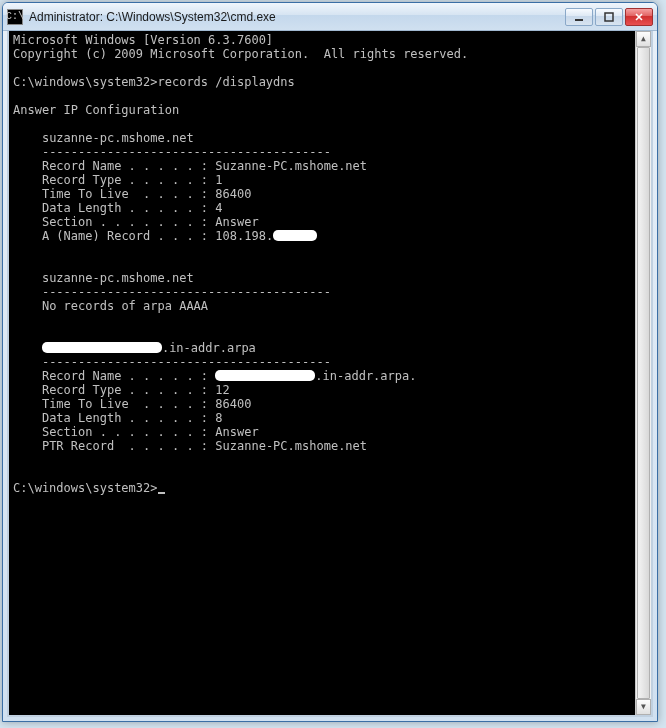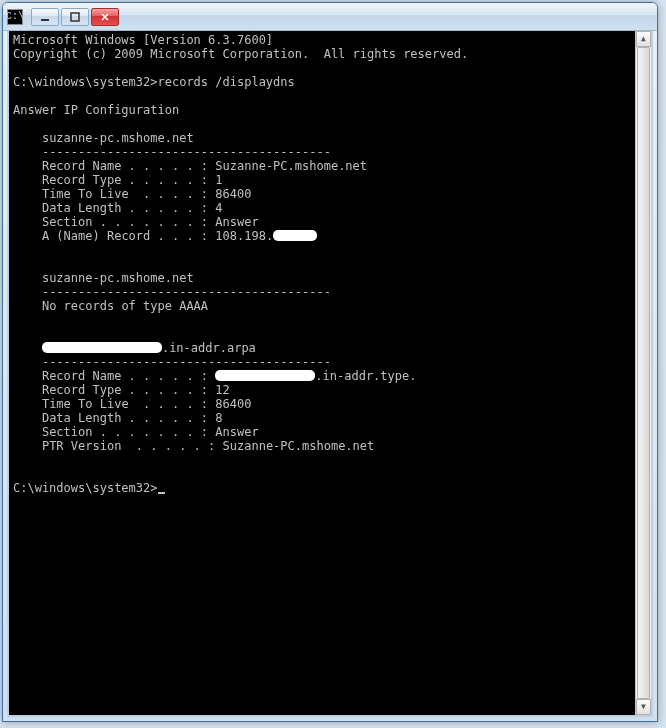--- a/index.html
+++ b/index.html
@@ -139,20 +139,21 @@
       border: 1px solid #b0b0b0;
       border-radius: 1px;
     }
   </style>
 </head>
 <body>
 
 <div class="window">
   <div class="titlebar">
     <div class="title-icon">C:\</div>
+    <div class="title-text">Administrator: C:\Windows\System32\cmd.exe</div>
     <div class="window-controls">
       <div class="ctrl-btn">
         <svg viewBox="0 0 10 10">
             <rect x="1" y="7" width="8" height="2" fill="#333"></rect>
           </svg>
       </div>
       <div class="ctrl-btn">
         <svg viewBox="0 0 10 10">
             <rect x="1" y="1" width="8" height="8" fill="none" stroke="#333" stroke-width="1.5"></rect>
           </svg>
@@ -177,31 +178,31 @@
     <span>Record Name . . . . . :</span> <span>Suzanne-PC.mshome.net</span>
     <span>Record Type . . . . . :</span> <span>1</span>
     <span>Time To Live  . . . . :</span> <span>86400</span>
     <span>Data Length . . . . . :</span> <span>4</span>
     <span>Section . . . . . . . :</span> <span>Answer</span>
     <span>A (Name) Record . . . :</span> <span>108.198.</span><span class="redact w1"></span>
 
 
     <span>suzanne-pc.mshome.net</span>
     <span>----------------------------------------</span>
-    <span>No records of type AAAA</span>
+    <span>No records of arpa AAAA</span>
 
 
     <span class="redact w2"></span><span>.in-addr.arpa</span>
     <span>----------------------------------------</span>
-    <span>Record Name . . . . . :</span> <span class="redact w3"></span><span>.in-addr.type.</span>
+    <span>Record Name . . . . . :</span> <span class="redact w3"></span><span>.in-addr.arpa.</span>
     <span>Record Type . . . . . :</span> <span>12</span>
     <span>Time To Live  . . . . :</span> <span>86400</span>
     <span>Data Length . . . . . :</span> <span>8</span>
     <span>Section . . . . . . . :</span> <span>Answer</span>
-    <span>PTR Version  . . . . . :</span> <span>Suzanne-PC.mshome.net</span>
+    <span>PTR Record  . . . . . :</span> <span>Suzanne-PC.mshome.net</span>
 
 
 <span>C:\windows\system32&gt;</span><span class="cursor"></span>
     <div class="scrollbar-v">
       <div class="scroll-arrow">▲</div>
       <div class="scroll-track">
         <div class="scroll-thumb"></div>
       </div>
       <div class="scroll-arrow">▼</div>
     </div>

